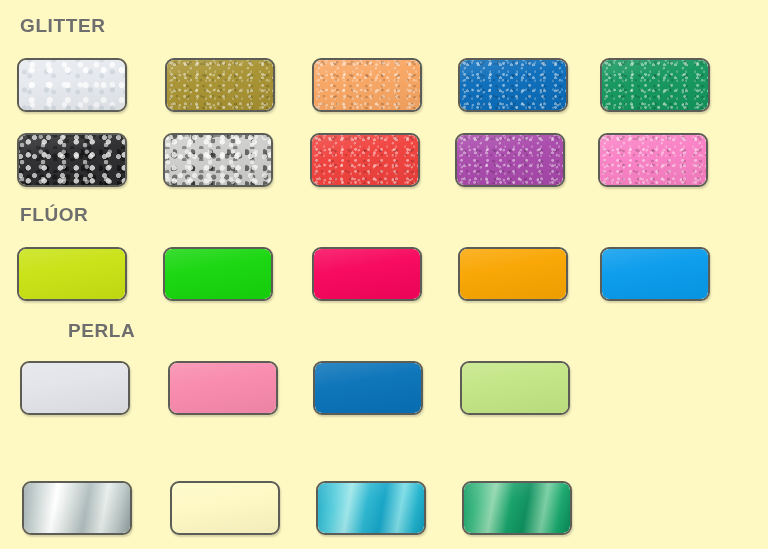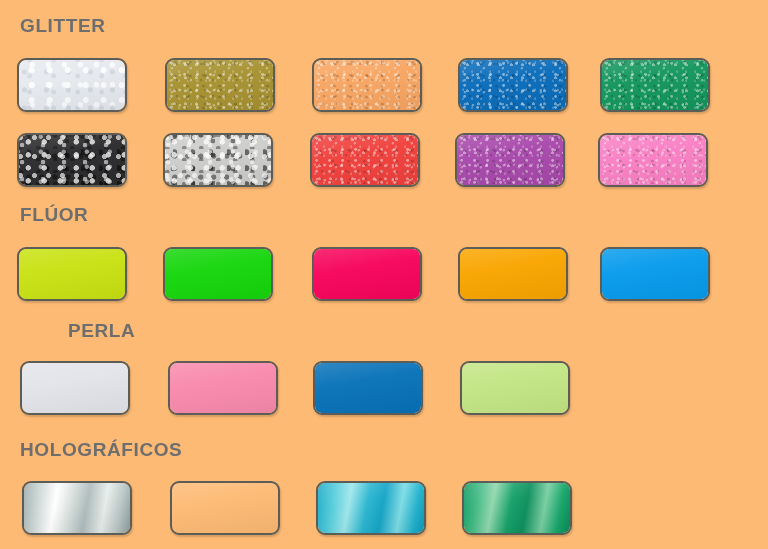--- a/index.html
+++ b/index.html
@@ -103,21 +103,21 @@
   }
 
   
   .gloss-flat {
     background: linear-gradient(170deg, rgba(255,255,255,0.16) 0%, rgba(255,255,255,0.03) 38%, rgba(0,0,0,0.05) 100%);
   }
 </style>
 </head>
 <body>
 
-<div id="palette" style="background: #fdba74; text-decoration: underline;">
+<div id="palette" style="background: #fef9c3; text-decoration: underline;">
     <div class="section-heading" style="left: 20px; top: 16px; color: rgb(110, 110, 110);">GLITTER</div>
     <div class="swatch" title="white-glitter" style="left: 17px; top: 58px; border-color: rgb(93, 93, 87);">
       <div class="fill" style="background: rgb(230, 233, 238);"></div>
       <div class="tex tex-pearlgrain"></div>
       <div class="gloss gloss-flat"></div>
     </div>
     <div class="swatch" title="gold-glitter" style="left: 165px; top: 58px; border-color: rgb(93, 93, 87);">
       <div class="fill" style="background: rgb(167, 146, 48);"></div>
       <div class="tex tex-glitter"></div>
       <div class="gloss gloss-flat"></div>
@@ -193,21 +193,20 @@
       <div class="gloss gloss-flat"></div>
     </div>
     <div class="swatch" title="blue-pearl" style="left: 313px; top: 361px; border-color: rgb(93, 93, 87);">
       <div class="fill" style="background: rgb(8, 114, 184);"></div>
       <div class="gloss gloss-flat"></div>
     </div>
     <div class="swatch" title="lightgreen-pearl" style="left: 460px; top: 361px; border-color: rgb(93, 93, 87);">
       <div class="fill" style="background: rgb(195, 229, 132);"></div>
       <div class="gloss gloss-flat"></div>
     </div>
-    <div class="section-heading" style="left: 20px; top: 440px; color: rgb(110, 110, 110);">HOLOGRÁFICOS</div>
     <div class="swatch" title="silver-holographic" style="left: 22px; top: 481px; border-color: rgb(93, 93, 87);">
       <div class="fill" style="background: linear-gradient(100deg, rgb(154, 169, 172) 0%, rgb(201, 212, 210) 14%, rgb(255, 255, 255) 30%, rgb(216, 224, 221) 44%, rgb(174, 187, 188) 58%, rgb(231, 238, 235) 74%, rgb(188, 200, 199) 88%, rgb(142, 157, 159) 100%);"></div>
       <div class="gloss gloss-flat"></div>
     </div>
     <div class="swatch" title="gold-holographic" style="left: 170px; top: 481px; border-color: rgb(93, 93, 87);">
       <div class="fill"></div>
       <div class="gloss gloss-flat"></div>
     </div>
     <div class="swatch" title="turquoise-holographic" style="left: 316px; top: 481px; border-color: rgb(93, 93, 87);">
       <div class="fill" style="background: linear-gradient(100deg, rgb(25, 168, 196) 0%, rgb(83, 204, 219) 16%, rgb(158, 230, 234) 30%, rgb(42, 182, 208) 46%, rgb(20, 164, 198) 60%, rgb(127, 221, 230) 76%, rgb(33, 178, 205) 90%, rgb(13, 155, 189) 100%);"></div>

